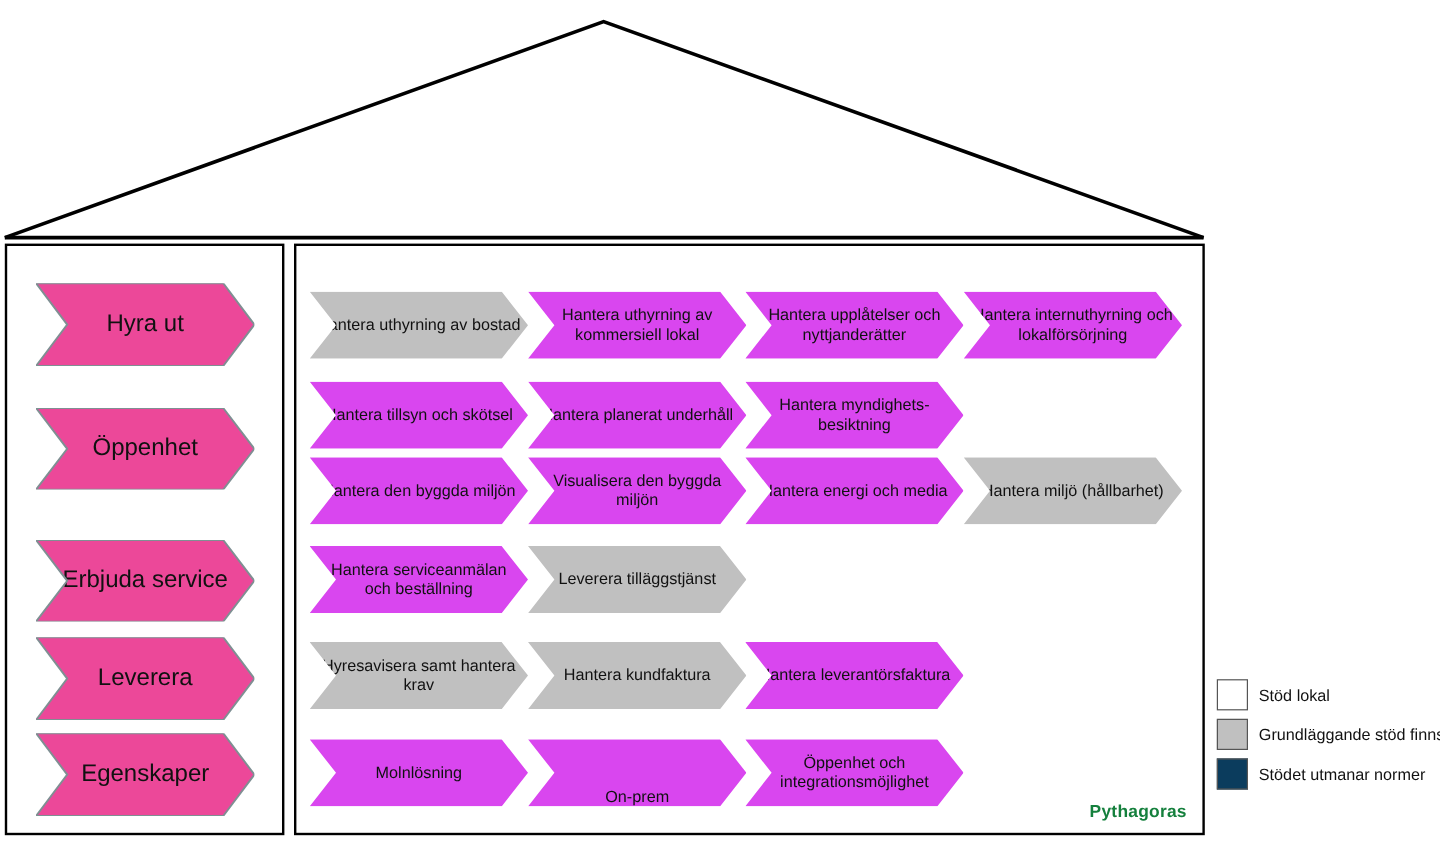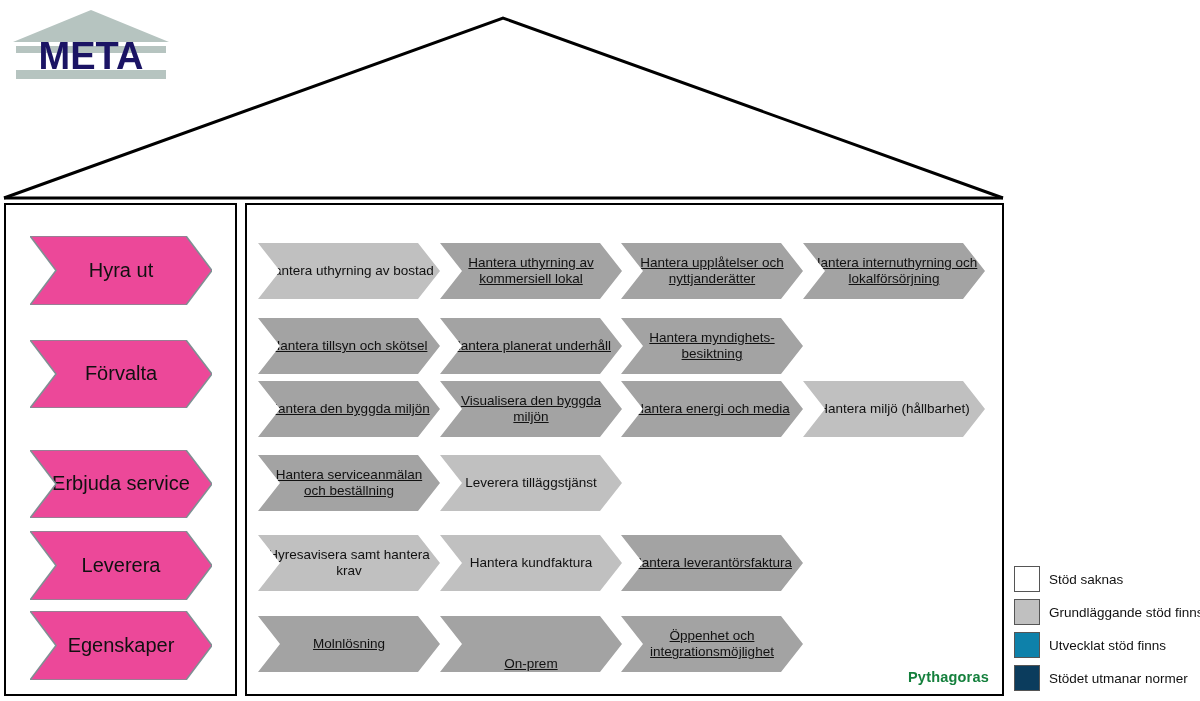--- a/index.html
+++ b/index.html
@@ -45,21 +45,21 @@
     clip-path:polygon(0 0, calc(100% - 26px) 0, 100% 50%, calc(100% - 26px) 100%, 0 100%, 26px 50%);
   }
   .chev-side-outline{
     position:absolute;
     pointer-events:none;
   }
 
   
   .chev-main{font-size:13.5px;}
   .c-grey{background:#c0c0c0;}
-  .c-teal{background:#a3a3a3;text-decoration:underline;}
+  .c-teal{background:#d946ef;}
 
   
   #pythagoras{
     position:absolute;left:908px;top:669px;
     font-size:14.5px;font-weight:bold;color:#15803d;
     letter-spacing:.2px;
   }
 
   
   #legend{position:absolute;left:1014px;top:566px;width:186px;}
@@ -68,47 +68,39 @@
     width:26px;height:26px;flex:0 0 26px;
     border:1px solid #555;box-sizing:border-box;margin-right:9px;
   }
   .legend-label{font-size:13.5px;color:#111;white-space:nowrap;}
 </style>
 </head>
 <body>
 
 <div id="stage">
 
-  <div class="logo">
-    <svg width="170" height="74" viewBox="0 0 170 74">
-      <polygon points="85,4 163,36 7,36" fill="#b6c4c0"></polygon>
-      <rect x="10" y="40" width="150" height="7" fill="#b6c4c0"></rect>
-      <rect x="10" y="64" width="150" height="9" fill="#b6c4c0"></rect>
-      <text x="85" y="63" text-anchor="middle" font-family="Liberation Sans, sans-serif" font-size="38" font-weight="bold" fill="#1b1464">META</text>
-    </svg>
-  </div>
 
   <svg class="roof">
     <polyline points="4,198 503,18 1003,198" fill="none" stroke="#000" stroke-width="3"></polyline>
     <line x1="4" y1="198" x2="1003" y2="198" stroke="#000" stroke-width="3"></line>
   </svg>
 
   <div class="panel" id="left-panel"></div>
 
   <div class="panel" id="main-panel"></div>
 
   <div id="sidebar-host">
       <div class="chev chev-side" style="left: 30px; top: 236px; width: 182px; height: 69px;">
         <span>Hyra ut</span>
       </div>
       <svg class="chev-side-outline" width="182" height="69" style="left: 30px; top: 236px;">
         <polygon points="0,0 156,0 182,34.5 156,69 0,69 26,34.5" fill="none" stroke="#7f8f93" stroke-width="1.6"></polygon>
       </svg>
       <div class="chev chev-side" style="left: 30px; top: 340px; width: 182px; height: 68px;">
-        <span>Förvalta</span>
+        <span>Öppenhet</span>
       </div>
       <svg class="chev-side-outline" width="182" height="68" style="left: 30px; top: 340px;">
         <polygon points="0,0 156,0 182,34 156,68 0,68 26,34" fill="none" stroke="#7f8f93" stroke-width="1.6"></polygon>
       </svg>
       <div class="chev chev-side" style="left: 30px; top: 450px; width: 182px; height: 68px;">
         <span>Erbjuda service</span>
       </div>
       <svg class="chev-side-outline" width="182" height="68" style="left: 30px; top: 450px;">
         <polygon points="0,0 156,0 182,34 156,68 0,68 26,34" fill="none" stroke="#7f8f93" stroke-width="1.6"></polygon>
       </svg>
@@ -184,29 +176,25 @@
       <div class="chev chev-main c-teal" style="left: 621px; top: 616px; width: 182px; height: 56px;">
         <span>Öppenhet och integrationsmöjlighet</span>
       </div>
     </div>
 
   <div id="pythagoras">Pythagoras</div>
 
   <div id="legend">
     <div class="legend-row">
       <div class="legend-sw" style="background:#ffffff"></div>
-      <div class="legend-label">Stöd saknas</div>
+      <div class="legend-label">Stöd lokal</div>
     </div>
     <div class="legend-row">
       <div class="legend-sw" style="background:#c0c0c0"></div>
       <div class="legend-label">Grundläggande stöd finns</div>
     </div>
     <div class="legend-row">
-      <div class="legend-sw" style="background:#0e81aa"></div>
-      <div class="legend-label">Utvecklat stöd finns</div>
-    </div>
-    <div class="legend-row">
       <div class="legend-sw" style="background:#0b3c5d"></div>
       <div class="legend-label">Stödet utmanar normer</div>
     </div>
   </div>
 
 </div>
 
 </body></html>

